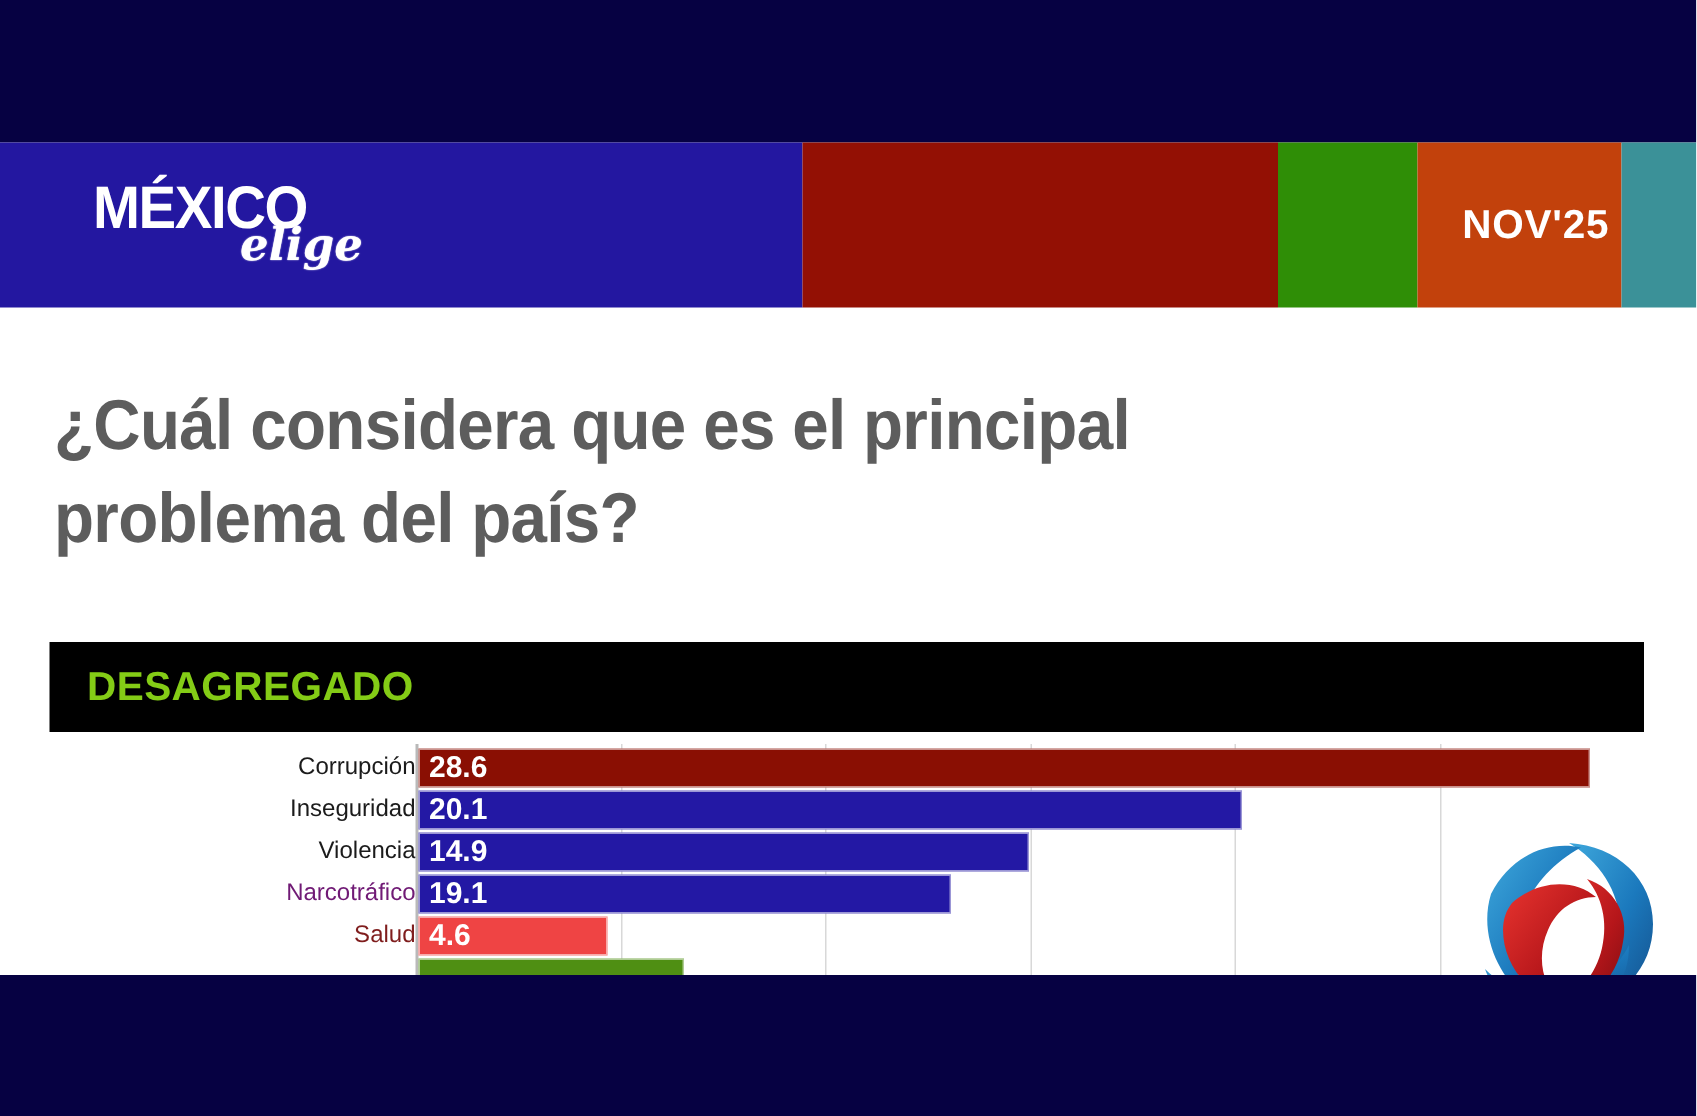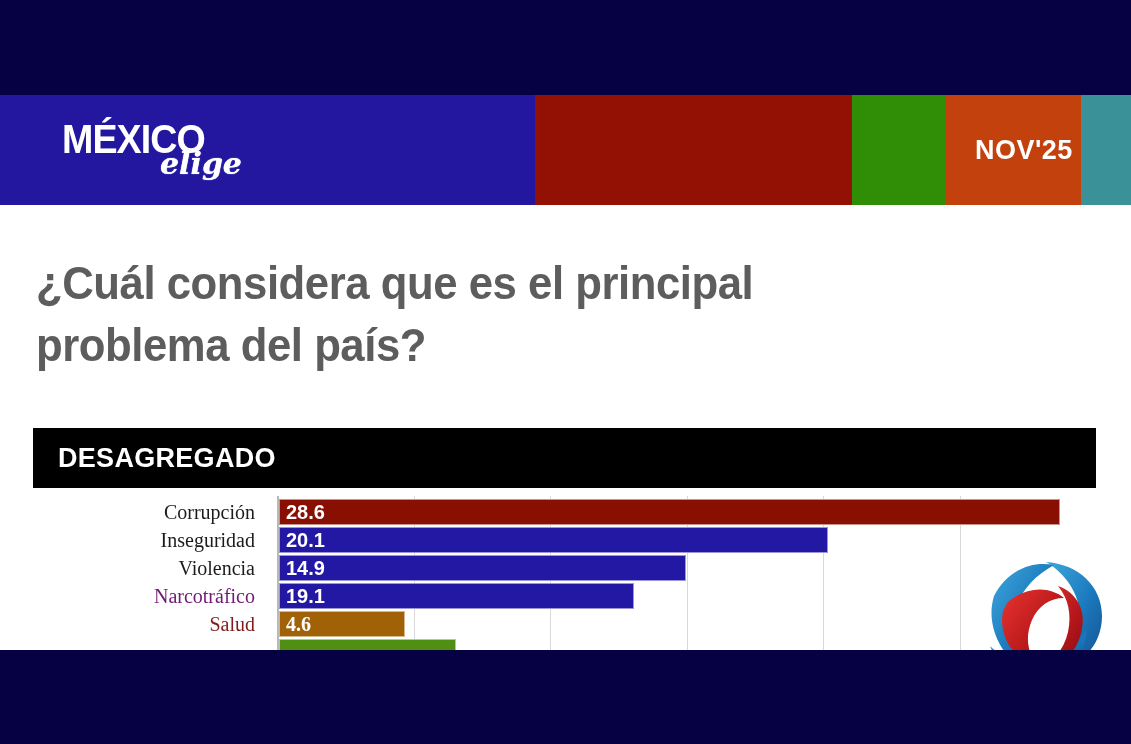--- a/index.html
+++ b/index.html
@@ -108,21 +108,21 @@
     top: 428px;
     width: 1063px;
     height: 60px;
     background: #000000;
   }
   .section-bar-label {
     position: absolute;
     left: 25px;
     top: 50%;
     transform: translateY(-50%);
-    color: #ffffff;
+    color: #84cc16;
     font-size: 27px;
     font-weight: bold;
     letter-spacing: 0.3px;
   }
 
   
   .chart {
     position: absolute;
     left: 33px;
     top: 496px;
@@ -132,28 +132,27 @@
     overflow: hidden;
   }
   .chart-labels {
     position: absolute;
     left: 0; top: 0;
     width: 244px;
     height: 154px;
   }
   .cat-label {
     position: absolute;
-    right: 22px;
+    right: 0;
     width: 234px;
     text-align: right;
     color: #1b1b1b;
-    font-size: 20px;
+    font-size: 16px;
     line-height: 20px;
     white-space: nowrap;
-    font-family: Liberation Serif, serif;
   }
   .plot {
     position: absolute;
     left: 244px;
     top: 0;
     width: 819px;
     height: 154px;
   }
   .axis-line {
     position: absolute;
@@ -271,21 +270,21 @@
         </div>
         <div class="bar" style="top: 31px; height: 26px; width: 548.73px; background: rgb(35, 24, 164);">
           <span class="bar-value">20.1</span>
         </div>
         <div class="bar" style="top: 59px; height: 26px; width: 406.77px; background: rgb(35, 24, 164); text-align: center;">
           <span class="bar-value">14.9</span>
         </div>
         <div class="bar" style="top: 87px; height: 26px; width: 354.9px; background: rgb(35, 24, 164);">
           <span class="bar-value">19.1</span>
         </div>
-        <div class="bar" style="top: 115px; height: 26px; width: 125.58px; background: #a16207; font-family: Liberation Serif, serif;">
+        <div class="bar" style="top: 115px; height: 26px; width: 125.58px; background: #ef4444;">
           <span class="bar-value">4.6</span>
         </div>
         <div class="bar" style="top: 143px; height: 26px; width: 177.45px; background: rgb(79, 143, 19);"></div>
       </div>
   </div>
 
   <div class="afn">
     <svg width="160" height="140" viewBox="0 0 160 140">
       <defs>
         <linearGradient id="gblue" x1="0" y1="0" x2="1" y2="1">

